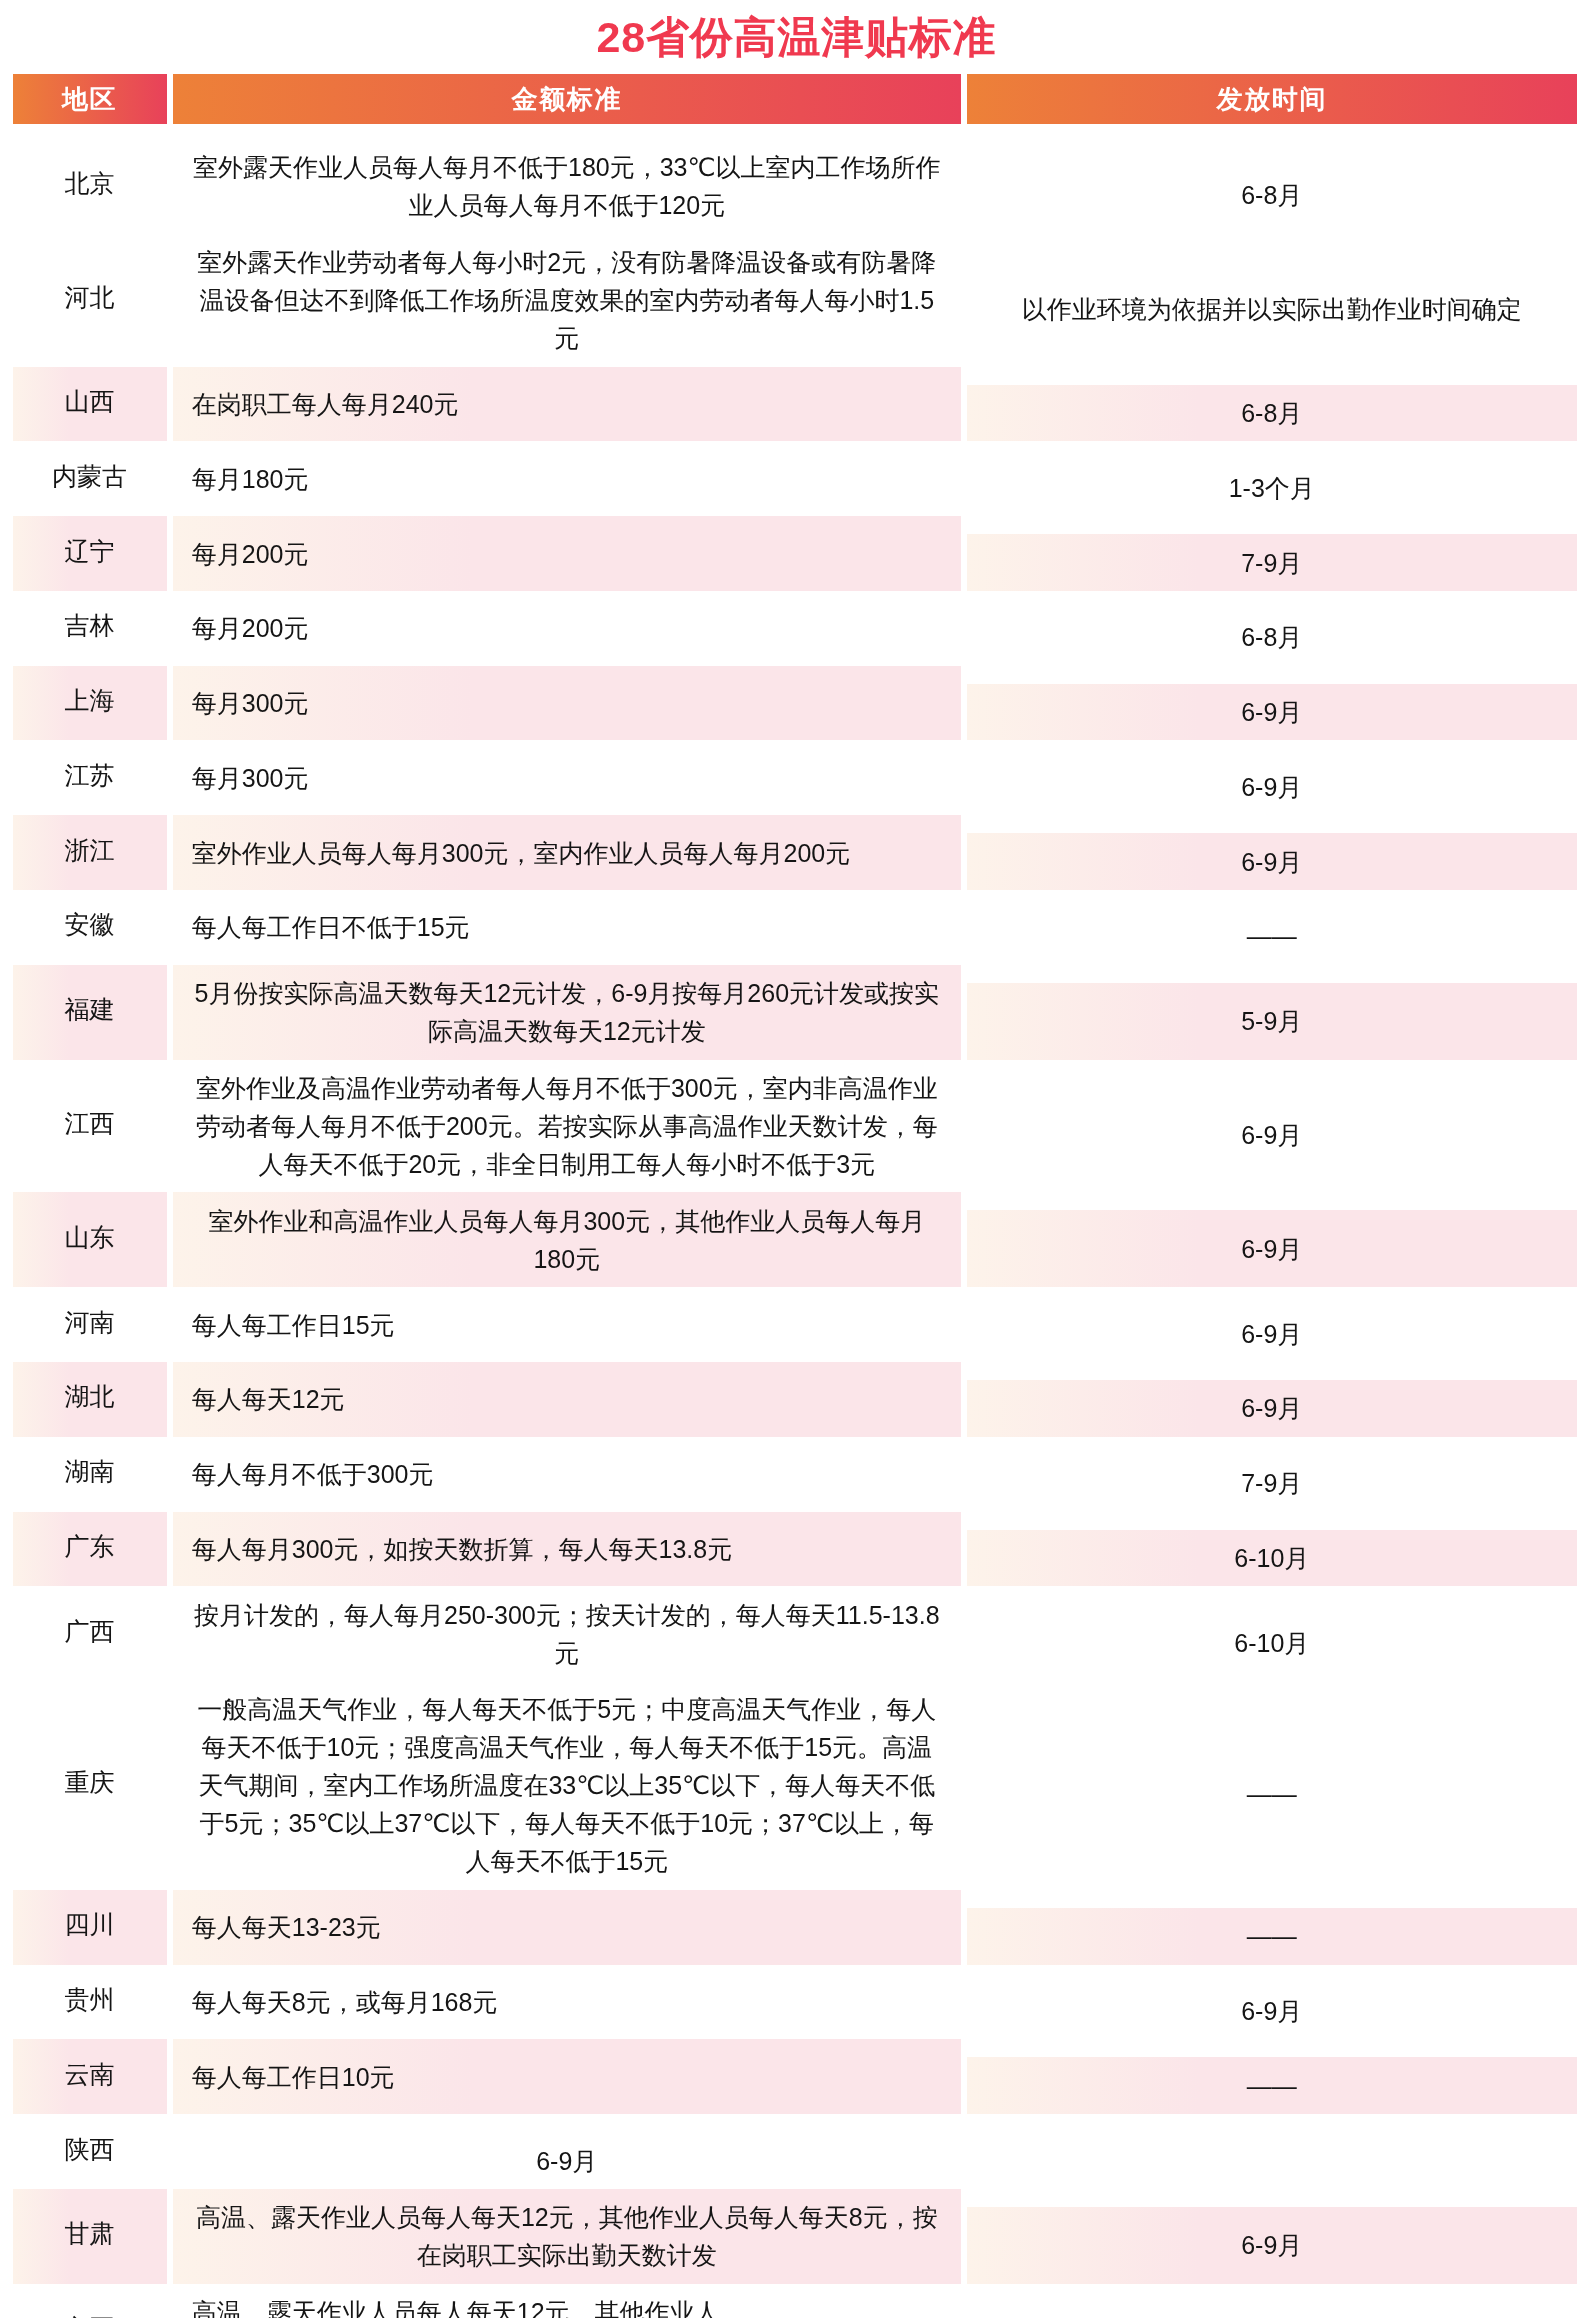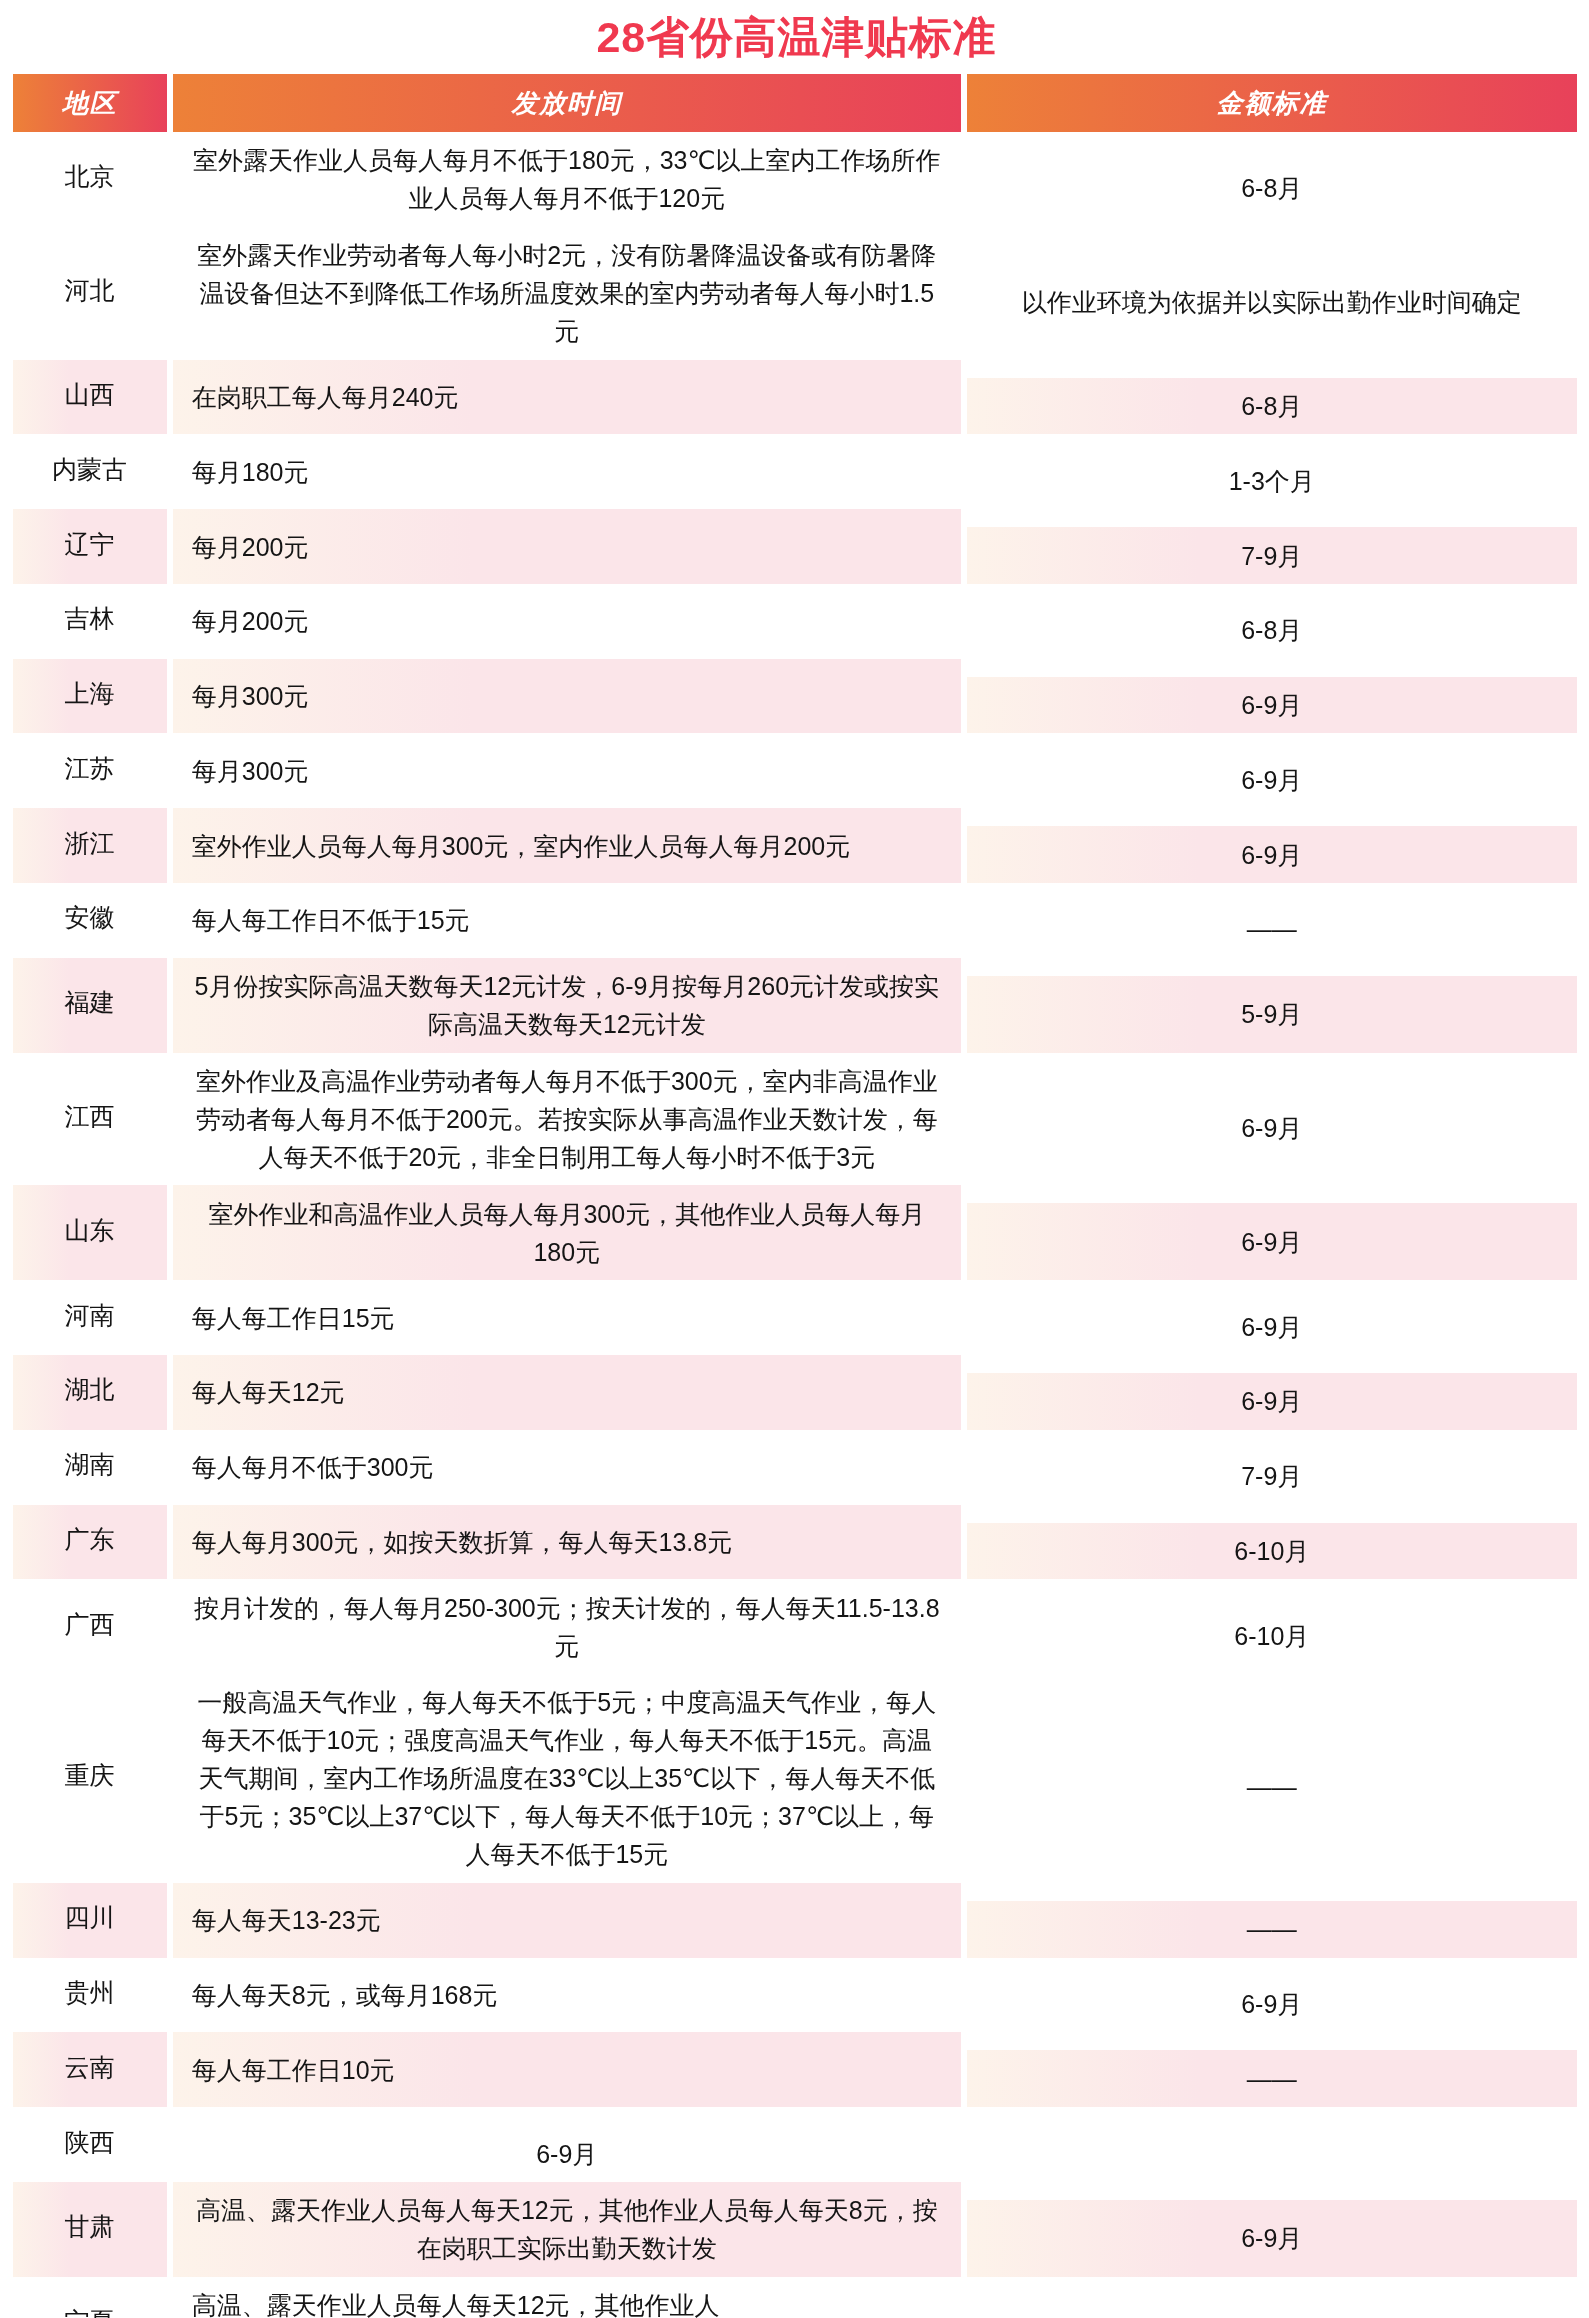--- a/index.html
+++ b/index.html
@@ -22,23 +22,22 @@
   }
   .table {
     padding: 0 12.5px;
   }
   .thead, .row {
     display: grid;
     grid-template-columns: 154px 788px 1fr;
     column-gap: 6.3px;
   }
   .thead {
-    height: 58px;
-    margin-bottom: 0;
-    font-style: italic;
+    height: 50px;
+    margin-bottom: 15px;
   }
   .th {
     background: linear-gradient(90deg, var(--hdr-from, #ED8138), var(--hdr-to, #E8415A));
     color: #ffffff;
     font-size: 26px;
     font-weight: 700;
     display: flex;
     align-items: center;
     justify-content: center;
     letter-spacing: 1.6px;
@@ -73,22 +72,22 @@
   }
 </style>
 </head>
 <body>
 
 <div class="page-title">28省份高温津贴标准</div>
 
 <div class="table">
   <div class="thead">
     <div class="th">地区</div>
+    <div class="th">金额标准</div>
     <div class="th">发放时间</div>
-    <div class="th">金额标准</div>
   </div>
   <div>
   <div class="row">
     <div class="cell region">北京</div>
     <div class="cell standard">室外露天作业人员每人每月不低于180元，33℃以上室内工作场所作业人员每人每月不低于120元</div>
     <div class="cell period">6-8月</div>
   </div>
 
 
   <div class="row">

